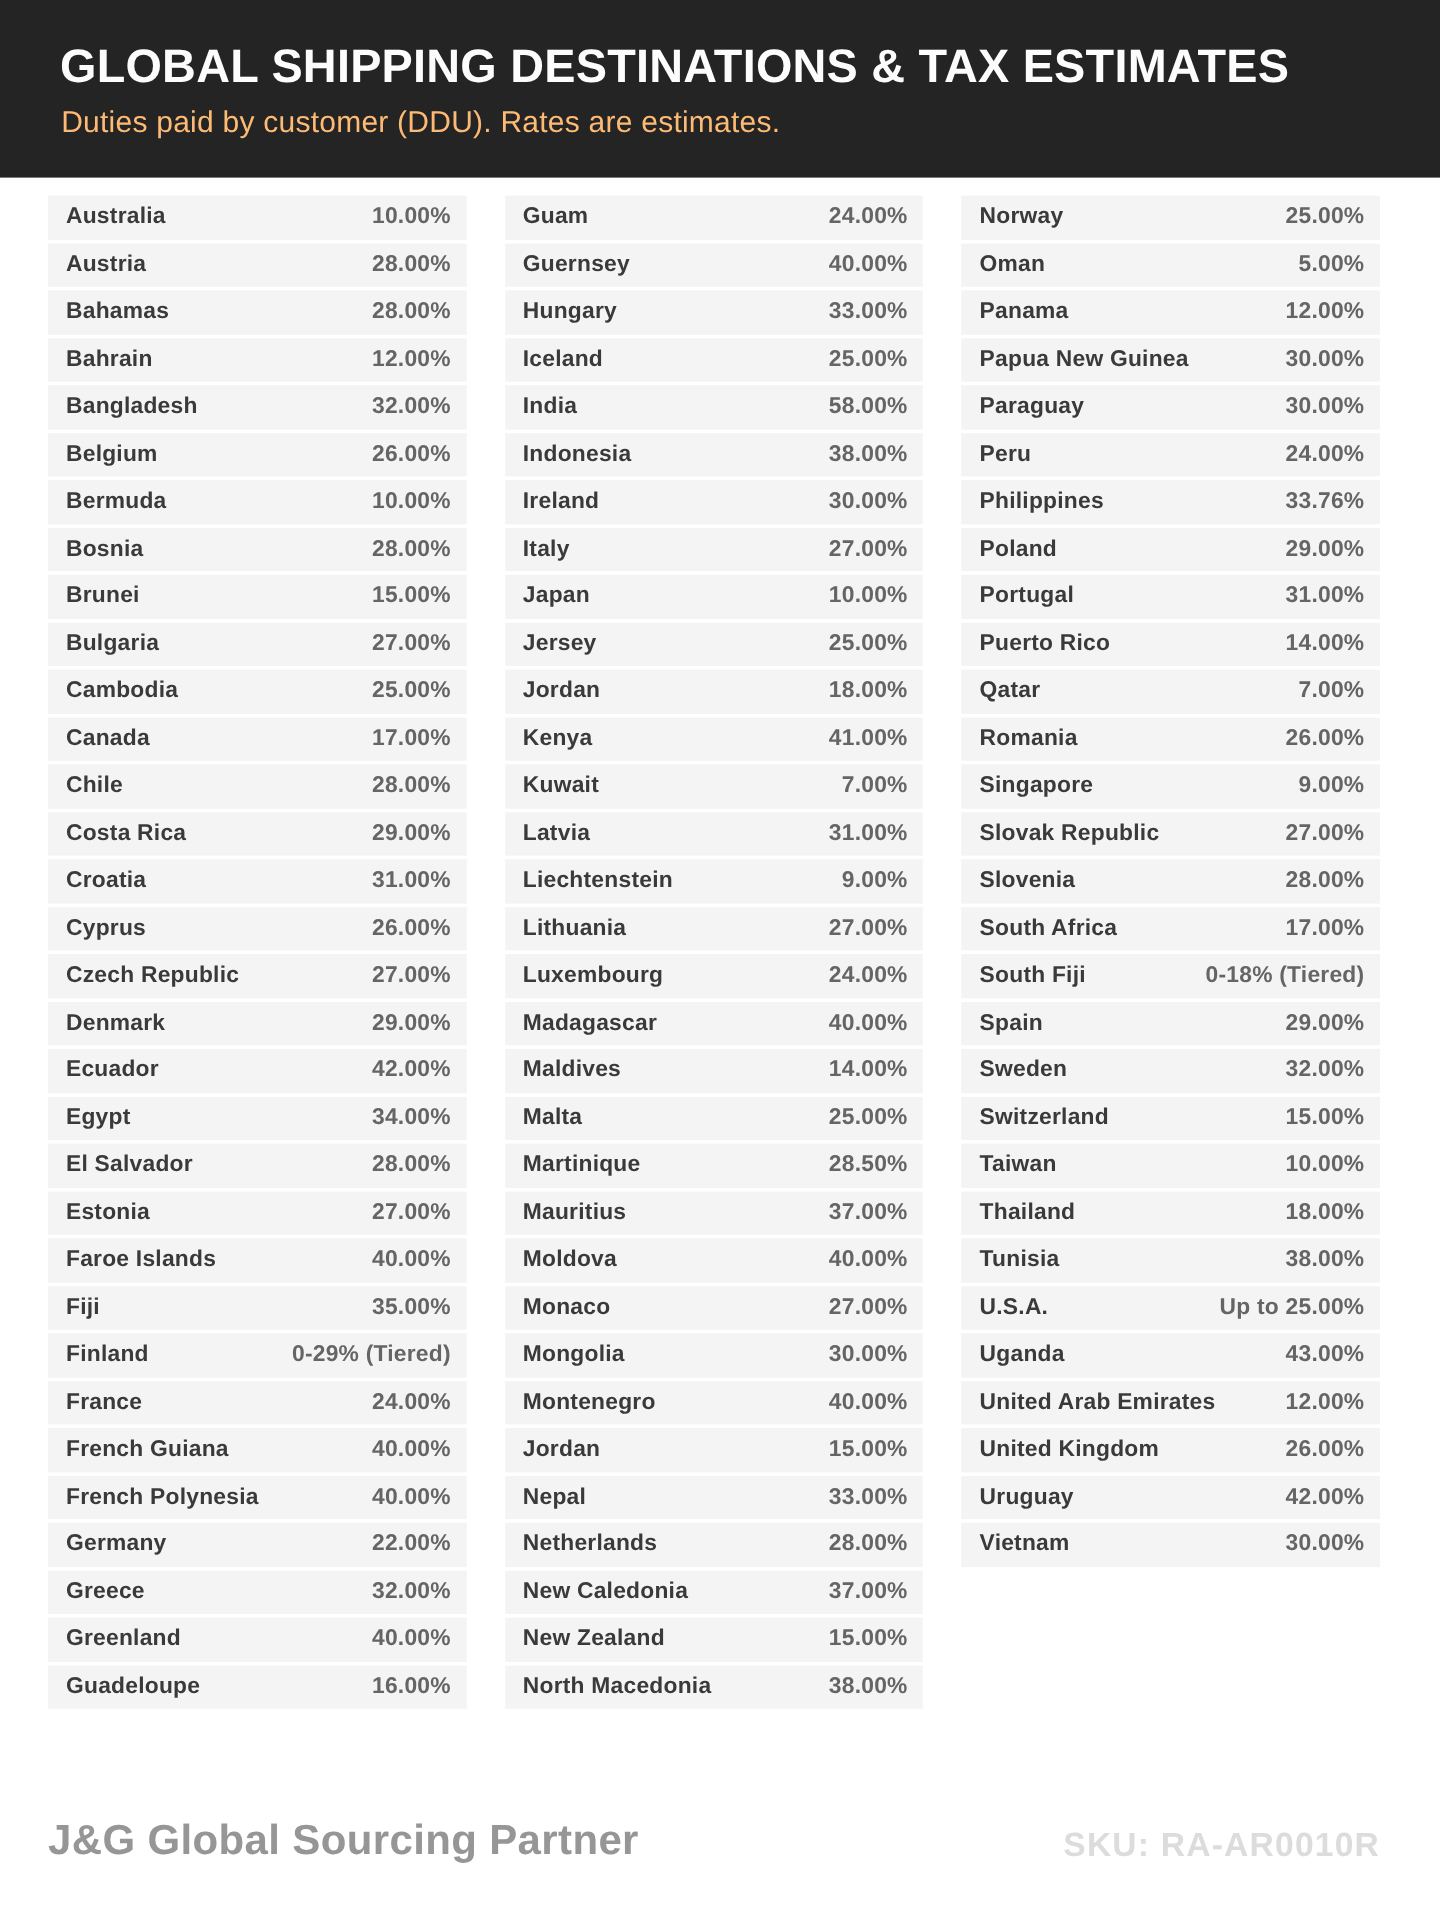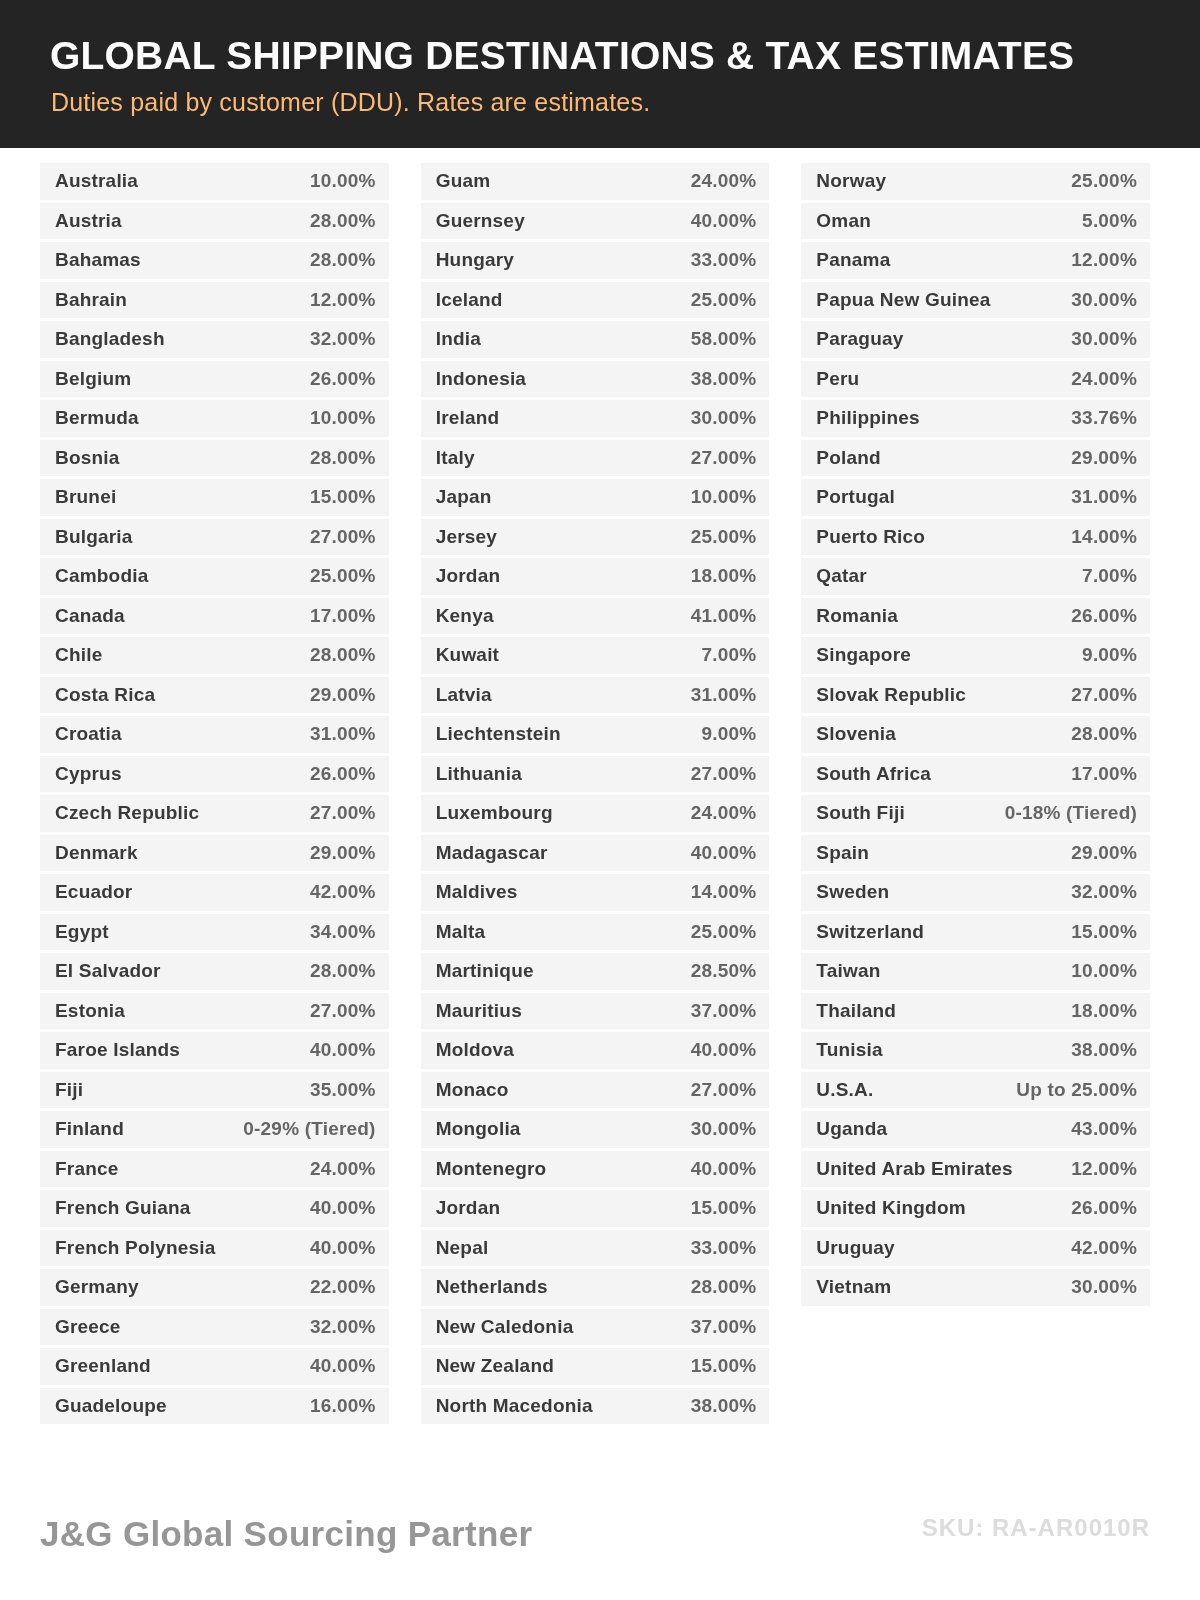--- a/index.html
+++ b/index.html
@@ -68,30 +68,30 @@
     letter-spacing: 0.2px;
     white-space: nowrap;
   }
   .footer {
     position: absolute;
     left: 40px;
     top: 1514px;
     width: 1110px;
     display: flex;
     justify-content: space-between;
-    align-items: flex-start;
+    align-items: flex-end;
   }
   .brand {
     font-size: 35px;
     font-weight: bold;
     color: #969696;
     letter-spacing: 0.3px;
   }
   .sku {
-    font-size: 24px;
+    font-size: 28px;
     font-weight: bold;
     color: #dcdcdc;
     letter-spacing: 1px;
   }
 </style>
 </head>
 <body>
 
 <div class="page">
 

